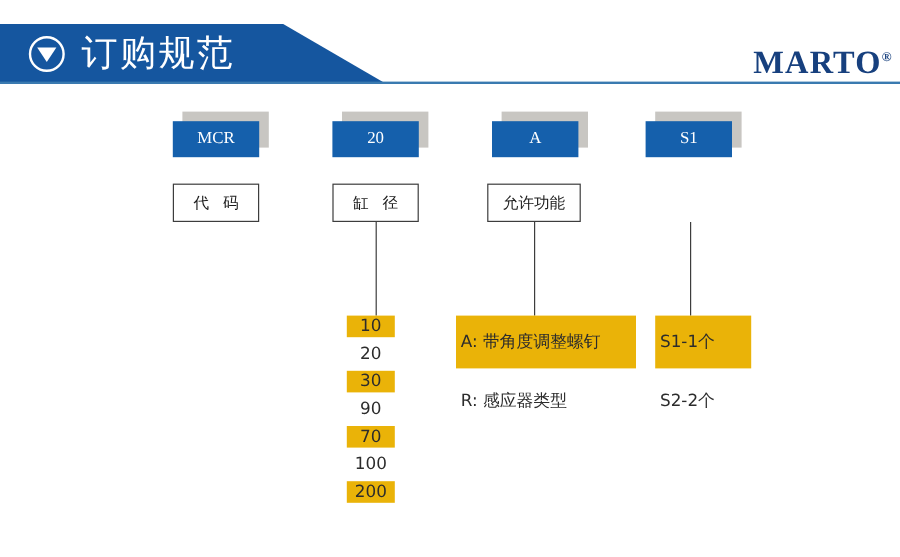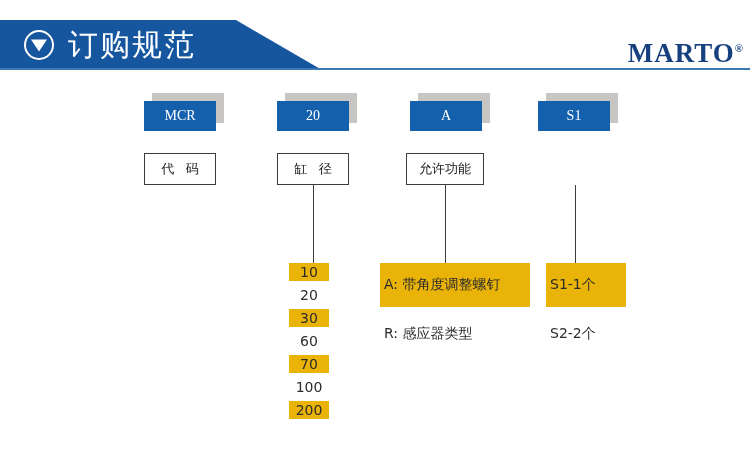--- a/index.html
+++ b/index.html
@@ -199,21 +199,21 @@
     </div>
     <div class="column" style="left: 0px; top: 0px; width: 750px; height: 384px;">
       <div class="code-chip-shadow" style="left: 285px; top: 13px; width: 72px; height: 30px; position: absolute;"></div>
       <div class="code-chip" style="left: 277px; top: 21px; width: 72px; height: 30px; position: absolute;">20</div>
       <div class="label-box spaced" style="left: 277px; top: 73px; width: 72px; height: 32px;">缸 径</div>
       <div class="connector" style="left: 313px; top: 105px; height: 78px;"></div>
       <div class="option-list numeric" style="left: 289px; top: 183px; width: 48px;">
         <span class="option-item hl">10</span>
         <span class="option-item">20</span>
         <span class="option-item hl">30</span>
-        <span class="option-item">60</span>
+        <span class="option-item">90</span>
         <span class="option-item hl">70</span>
         <span class="option-item">100</span>
         <span class="option-item hl">200</span>
       </div>
     </div>
     <div class="column" style="left: 0px; top: 0px; width: 750px; height: 384px;">
       <div class="code-chip-shadow" style="left: 418px; top: 13px; width: 72px; height: 30px; position: absolute;"></div>
       <div class="code-chip" style="left: 410px; top: 21px; width: 72px; height: 30px; position: absolute;">A</div>
       <div class="label-box" style="left: 406px; top: 73px; width: 78px; height: 32px;">允许功能</div>
       <div class="connector" style="left: 445px; top: 105px; height: 78px;"></div>

